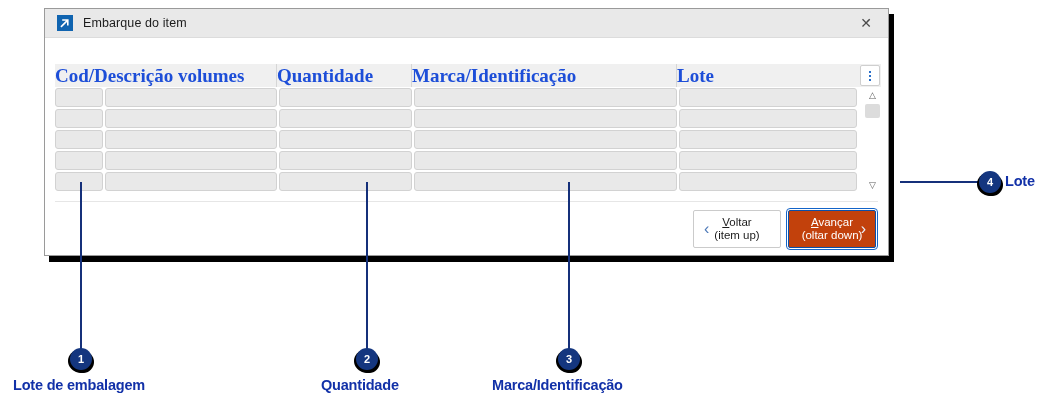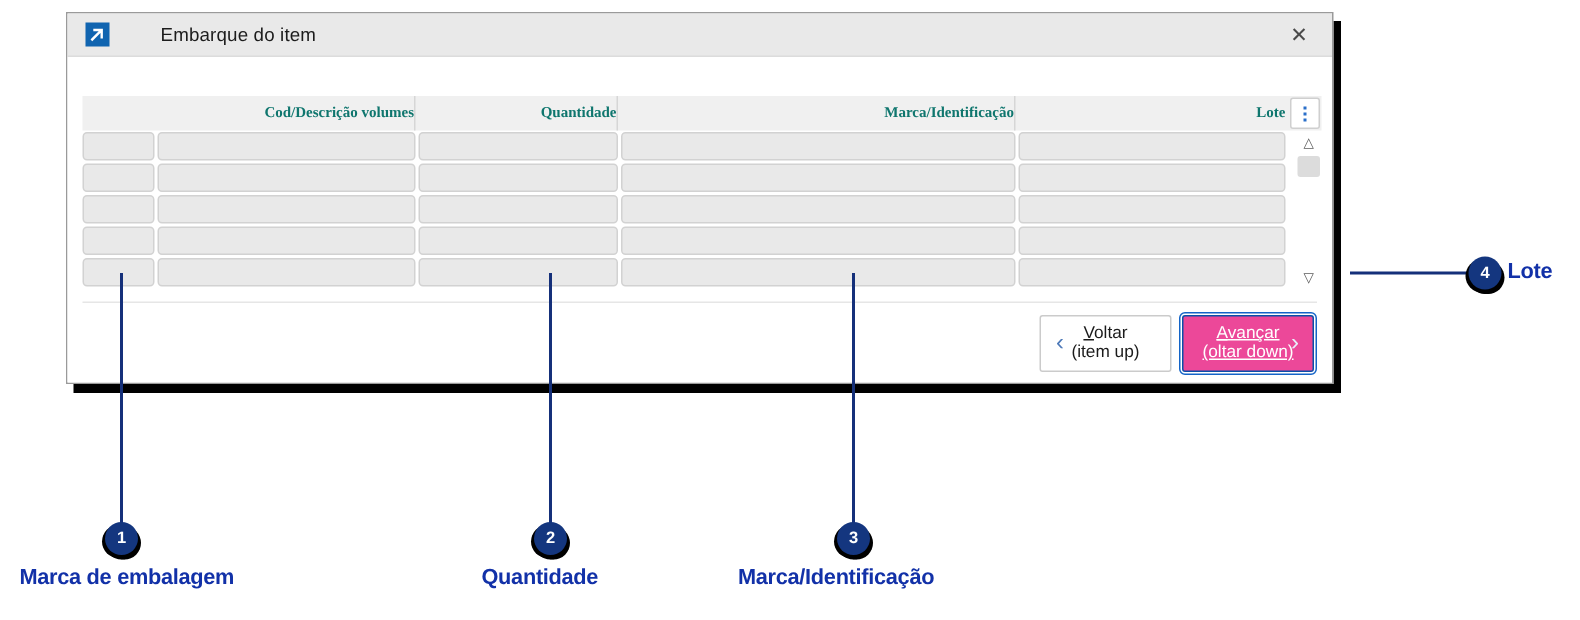--- a/index.html
+++ b/index.html
@@ -32,21 +32,20 @@
   #title-bar {
     position: absolute;
     left: 0; top: 0;
     width: 100%;
     height: 29px;
     background: #e9e9e9;
     border-bottom: 1px solid #dcdcdc;
     box-sizing: border-box;
     display: flex;
     align-items: center;
-    gap: 24px;
   }
   #app-icon {
     width: 16px; height: 16px;
     margin-left: 12px;
     background: #1064b0;
     position: relative;
     flex: 0 0 auto;
   }
   #app-icon svg { display:block; }
   #window-title {
@@ -83,23 +82,23 @@
   }
   #grid-header {
     display: flex;
     height: 23px;
     background: #f0f0f0;
     align-items: center;
   }
   .hcell {
     font-family: "Liberation Serif", serif;
     font-weight: bold;
-    font-size: 10px;
-    color: #0f766e;
-    text-align: right;
+    font-size: 19px;
+    color: #1d4ed8;
+    text-align: left;
     line-height: 23px;
     border-right: 1px solid #d6d6d6;
     box-sizing: border-box;
     overflow: hidden;
     white-space: nowrap;
   }
   .hcell.c0 { width: 222px; }
   .hcell.c1 { width: 135px; }
   .hcell.c2 { width: 265px; }
   .hcell.c3 { width: 180px; border-right: none; }
@@ -202,26 +201,25 @@
     line-height: 13px;
     text-align: center;
     cursor: default;
   }
   #back-button {
     background: #ffffff;
     border: 1px solid #cbcbcb;
     color: #1b1b1b;
   }
   #next-button {
-    background: #ec4899;
+    background: #c2410c;
     border: 1px solid #0b4fa8;
     outline: 1px solid #1464c8;
     outline-offset: 1px;
     color: #ffffff;
-    text-decoration: underline;
   }
   .chev {
     font-size: 16px;
     font-weight: 300;
     line-height: 1;
     position: absolute;
   }
   #back-button .chev { left: 10px; color: #4d79b8; }
   #next-button .chev { right: 9px; color: #e8f0fb; }
   .btn-label-wrap { padding: 0 6px; }
@@ -350,21 +348,21 @@
         </span>
         <span class="chev">›</span>
       </div>
     </div>
 
   </div>
 </div>
 
 <div class="callout-line" style="left:80px; top:182px; width:2px; height:167px;"></div>
 <div class="marker" style="left:70px; top:348px;">1</div>
-<div class="anno-label" style="left:13px; top:377px;">Marca de embalagem</div>
+<div class="anno-label" style="left:13px; top:377px;">Lote de embalagem</div>
 
 <div class="callout-line" style="left:366px; top:182px; width:2px; height:167px;"></div>
 <div class="marker" style="left:356px; top:348px;">2</div>
 <div class="anno-label" style="left:321px; top:377px;">Quantidade</div>
 
 <div class="callout-line" style="left:568px; top:182px; width:2px; height:167px;"></div>
 <div class="marker" style="left:558px; top:348px;">3</div>
 <div class="anno-label" style="left:492px; top:377px;">Marca/Identificação</div>
 
 <div class="callout-line" style="left:900px; top:181px; width:82px; height:2px;"></div>

